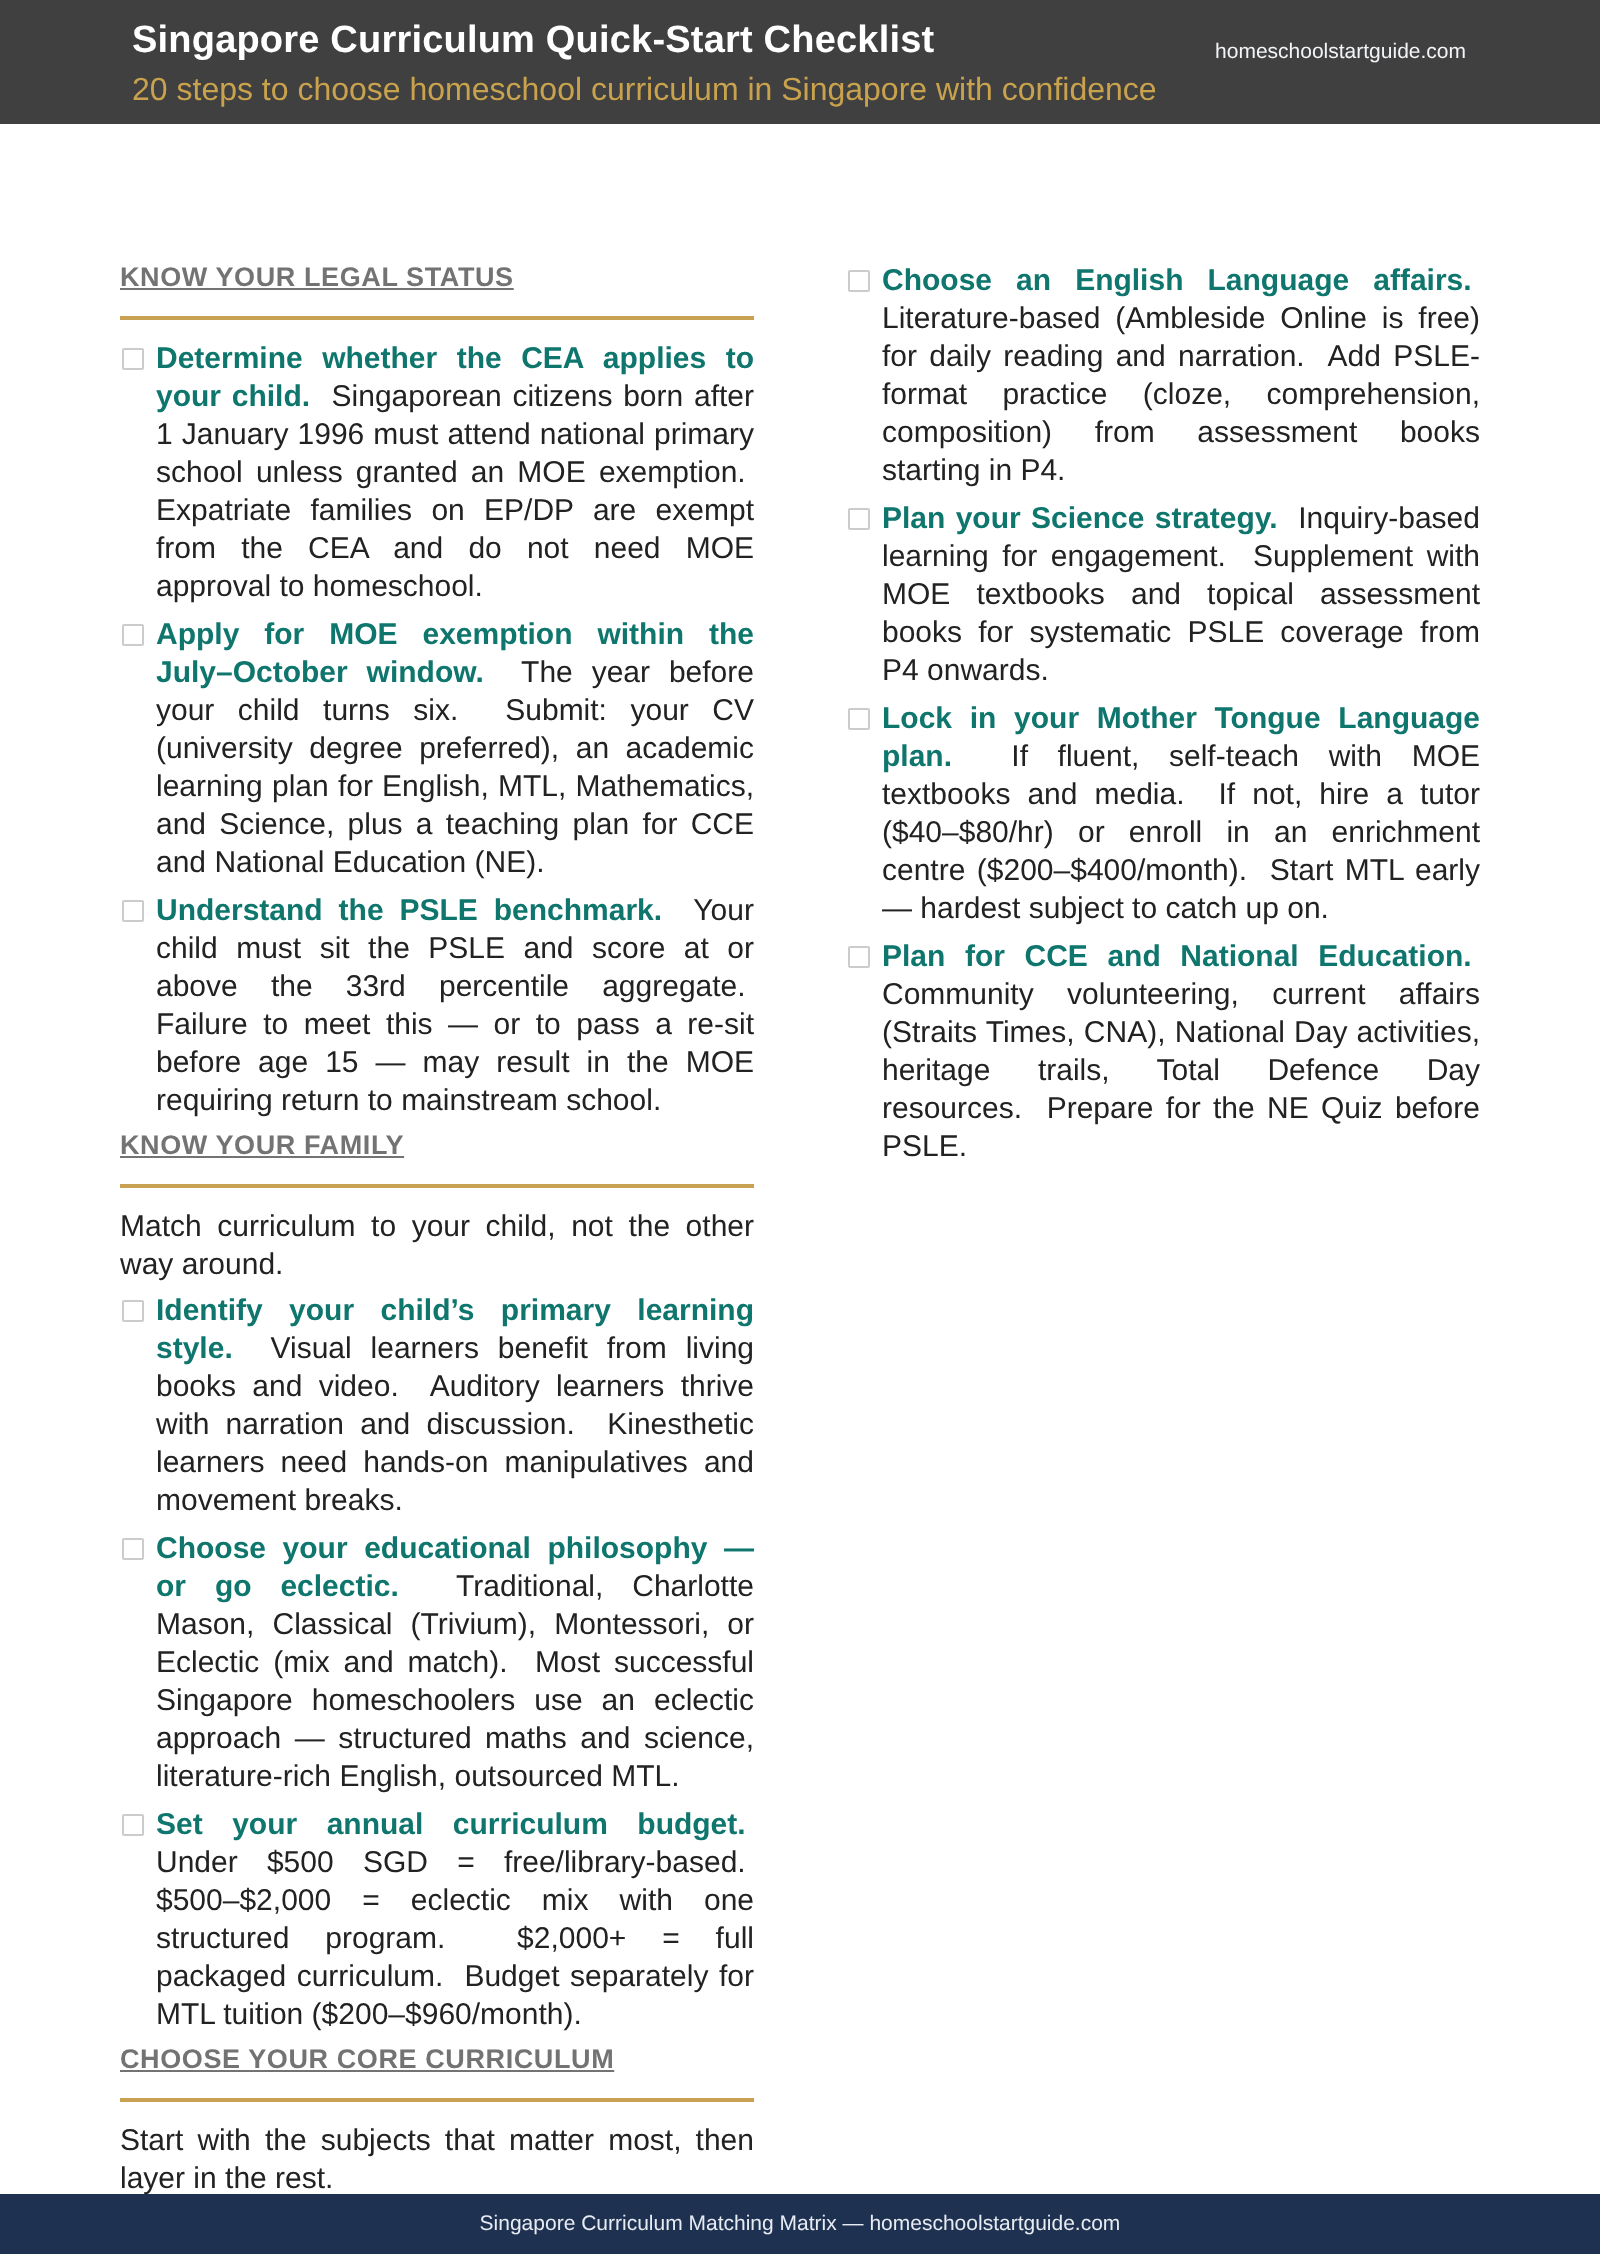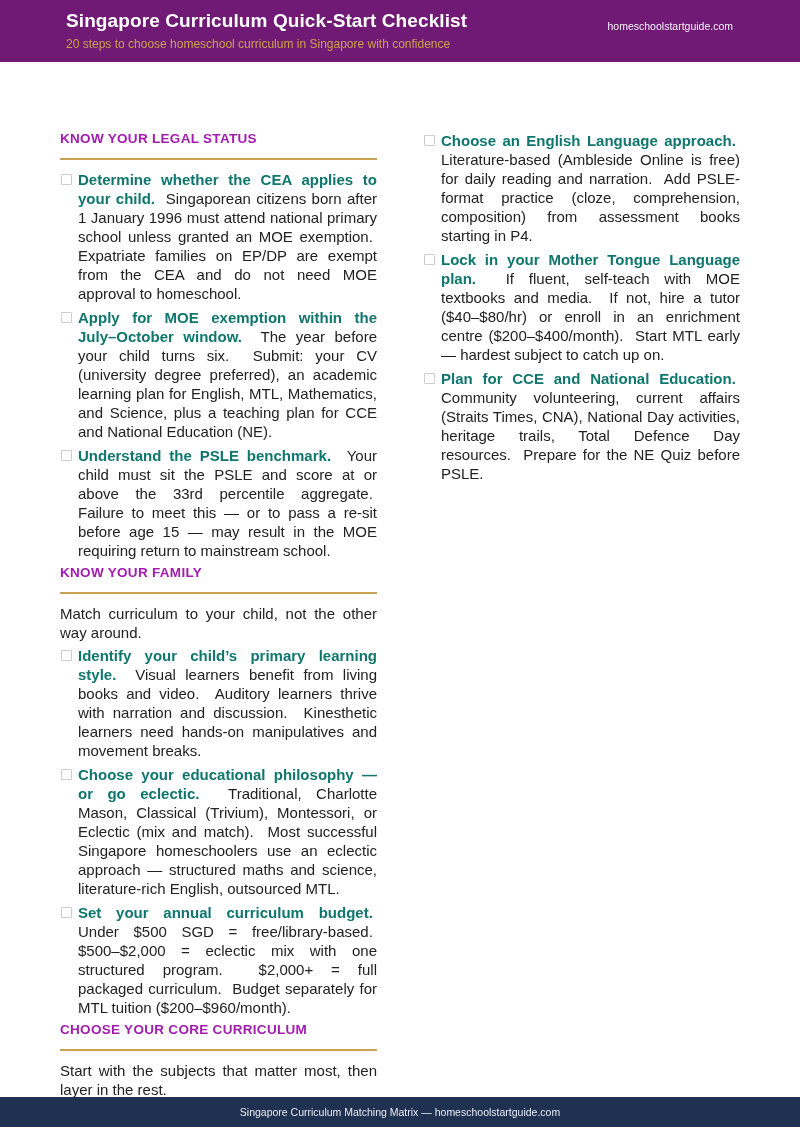--- a/index.html
+++ b/index.html
@@ -5,60 +5,61 @@
   html, body { margin: 0; padding: 0; }
   body {
     width: 800px; height: 1132px;
     background: #ffffff;
     font-family: "Liberation Sans", sans-serif;
     position: relative;
     overflow: hidden;
   }
   
   .page-header {
-    background: #701a75;
+    background: #404040;
     height: 62px;
     box-sizing: border-box;
     padding: 9px 67px 0 66px;
     position: relative;
   }
   .page-header h1 {
     margin: 0;
     color: #ffffff;
     font-size: 19px;
     line-height: 1.25;
     font-weight: bold;
     letter-spacing: 0.1px;
   }
   .page-header .subtitle {
     margin: 4px 0 0;
     color: #c9a24d;
-    font-size: 12px;
+    font-size: 16px;
   }
   .page-header .site {
     position: absolute;
     right: 67px;
     top: 20px;
     color: #f2f4f8;
     font-size: 10.5px;
   }
   
   main {
     display: flex;
     gap: 46px;
     padding: 69px 60px 0 60px;
     box-sizing: border-box;
   }
   .col { width: 317px; }
   .section-heading {
-    color: #a21caf;
+    color: #737373;
     font-size: 13.5px;
     font-weight: bold;
     letter-spacing: 0.3px;
     margin: 2px 0 0 0;
+    text-decoration: underline;
   }
   .col .section-heading:first-child { margin-top: 0; }
   .rule {
     border: none;
     border-top: 2px solid #c9a153;
     margin: 12px 0 10px 0;
     height: 0;
   }
   .intro, .item-text, .continuation {
     font-size: 15px;
@@ -143,21 +144,25 @@
         <span class="checkbox"></span>
         <p class="item-text"><b class="lead">Set your annual curriculum budget.</b>&nbsp; <span class="body">Under $500 SGD = free/library-based.&nbsp; $500–$2,000 = eclectic mix with one structured program.&nbsp; $2,000+ = full packaged curriculum.&nbsp; Budget separately for MTL tuition ($200–$960/month).</span></p>
       </div>
       <div class="section-heading">CHOOSE YOUR CORE CURRICULUM</div>
       <hr class="rule">
       <p class="intro">Start with the subjects that matter most, then layer in the rest.</p>
     </div>
   <div class="col">
       <div class="item">
         <span class="checkbox"></span>
-        <p class="item-text"><b class="lead">Choose an English Language approach.</b>&nbsp; <span class="body">Literature-based (Ambleside Online is free) for daily reading and narration.&nbsp; Add PSLE-format practice (cloze, comprehension, composition) from assessment books starting in P4.</span></p>
+        <p class="item-text"><b class="lead">Choose an English Language affairs.</b>&nbsp; <span class="body">Literature-based (Ambleside Online is free) for daily reading and narration.&nbsp; Add PSLE-format practice (cloze, comprehension, composition) from assessment books starting in P4.</span></p>
+      </div>
+      <div class="item">
+        <span class="checkbox"></span>
+        <p class="item-text"><b class="lead">Plan your Science strategy.</b>&nbsp; <span class="body">Inquiry-based learning for engagement.&nbsp; Supplement with MOE textbooks and topical assessment books for systematic PSLE coverage from P4 onwards.</span></p>
       </div>
       <div class="item">
         <span class="checkbox"></span>
         <p class="item-text"><b class="lead">Lock in your Mother Tongue Language plan.</b>&nbsp; <span class="body">If fluent, self-teach with MOE textbooks and media.&nbsp; If not, hire a tutor ($40–$80/hr) or enroll in an enrichment centre ($200–$400/month).&nbsp; Start MTL early — hardest subject to catch up on.</span></p>
       </div>
       <div class="item">
         <span class="checkbox"></span>
         <p class="item-text"><b class="lead">Plan for CCE and National Education.</b>&nbsp; <span class="body">Community volunteering, current affairs (Straits Times, CNA), National Day activities, heritage trails, Total Defence Day resources.&nbsp; Prepare for the NE Quiz before PSLE.</span></p>
       </div>
     </div>

